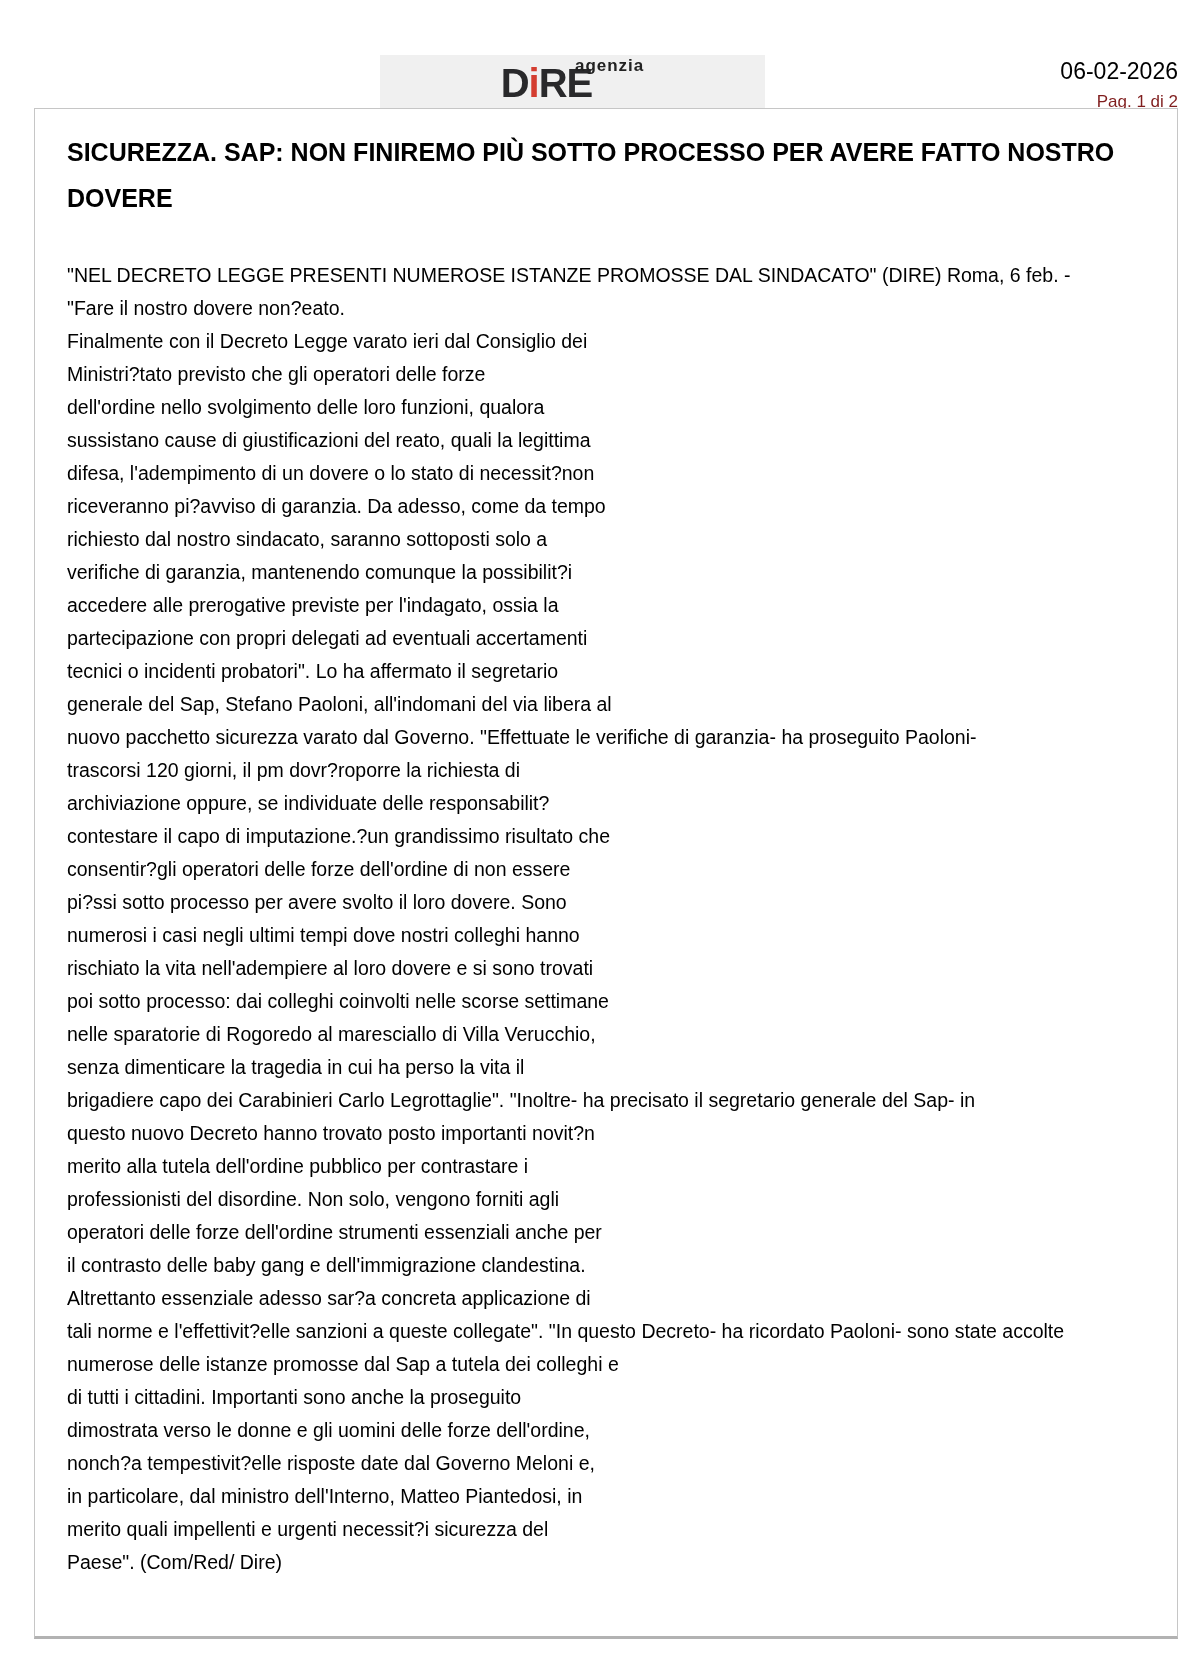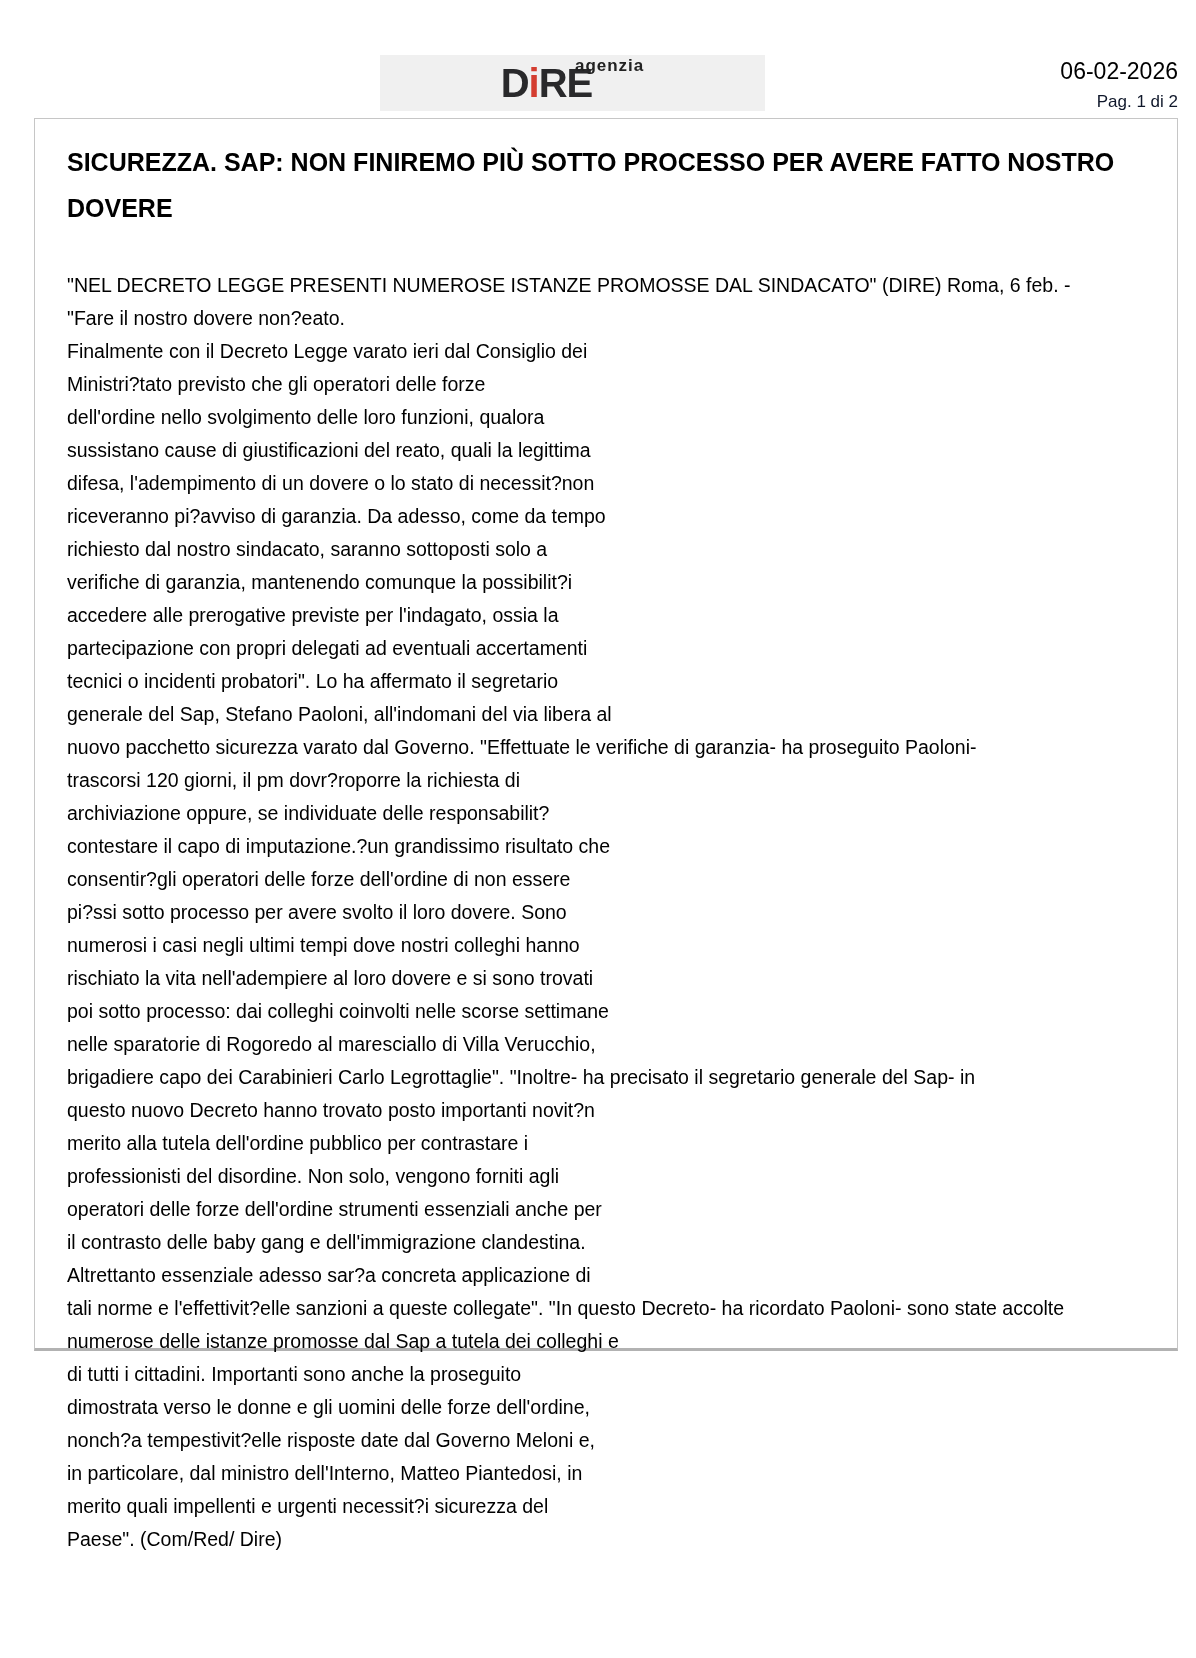--- a/index.html
+++ b/index.html
@@ -15,26 +15,26 @@
   .logo-wordmark { position:relative; font-weight:bold; font-size:40px; letter-spacing:-1px; line-height:1; color:#29292b; padding-right:52px; }
   .logo-wordmark .logo-i { color:#d43d30; }
   .logo-tagline {
     position:absolute; top:-6px; right:0px; font-size:17px; font-weight:bold;
     letter-spacing:1px; color:#222;
   }
   .header-date {
     position:absolute; top:58px; right:18px; font-size:23px; color:#000; text-align:left;
   }
   .header-page {
-    position:absolute; top:92px; right:18px; font-size:17px; color:#0f172a; text-align:right;
+    position:absolute; top:92px; right:18px; font-size:17px; color:#7f1d1d; text-align:right;
   }
 
   
   .content-box {
-    position:absolute; left:34px; top:118px; width:1144px; height:1233px;
+    position:absolute; left:34px; top:108px; width:1144px; height:1531px;
     border:1px solid #c6c6c6; border-bottom:3px solid #b2b2b2; background:#fff;
   }
   .article-title {
     position:absolute; left:32px; top:20px; width:1070px;
     font-size:25px; font-weight:bold; line-height:46px; color:#000;
   }
   .article-body {
     position:absolute; left:32px; top:150px; width:1108px;
     font-size:19.5px; line-height:33px; color:#000; white-space:nowrap;
   }
@@ -75,20 +75,21 @@
         <div class="body-line">nuovo pacchetto sicurezza varato dal Governo. "Effettuate le verifiche di garanzia- ha proseguito Paoloni-</div>
         <div class="body-line">trascorsi 120 giorni, il pm dovr?roporre la richiesta di</div>
         <div class="body-line">archiviazione oppure, se individuate delle responsabilit?</div>
         <div class="body-line">contestare il capo di imputazione.?un grandissimo risultato che</div>
         <div class="body-line">consentir?gli operatori delle forze dell'ordine di non essere</div>
         <div class="body-line">pi?ssi sotto processo per avere svolto il loro dovere. Sono</div>
         <div class="body-line">numerosi i casi negli ultimi tempi dove nostri colleghi hanno</div>
         <div class="body-line">rischiato la vita nell'adempiere al loro dovere e si sono trovati</div>
         <div class="body-line">poi sotto processo: dai colleghi coinvolti nelle scorse settimane</div>
         <div class="body-line">nelle sparatorie di Rogoredo al maresciallo di Villa Verucchio,</div>
+        <div class="body-line">senza dimenticare la tragedia in cui ha perso la vita il</div>
         <div class="body-line">brigadiere capo dei Carabinieri Carlo Legrottaglie". "Inoltre- ha precisato il segretario generale del Sap- in</div>
         <div class="body-line">questo nuovo Decreto hanno trovato posto importanti novit?n</div>
         <div class="body-line">merito alla tutela dell'ordine pubblico per contrastare i</div>
         <div class="body-line">professionisti del disordine. Non solo, vengono forniti agli</div>
         <div class="body-line">operatori delle forze dell'ordine strumenti essenziali anche per</div>
         <div class="body-line">il contrasto delle baby gang e dell'immigrazione clandestina.</div>
         <div class="body-line">Altrettanto essenziale adesso sar?a concreta applicazione di</div>
         <div class="body-line">tali norme e l'effettivit?elle sanzioni a queste collegate". "In questo Decreto- ha ricordato Paoloni- sono state accolte</div>
         <div class="body-line">numerose delle istanze promosse dal Sap a tutela dei colleghi e</div>
         <div class="body-line">di tutti i cittadini. Importanti sono anche la proseguito</div>

